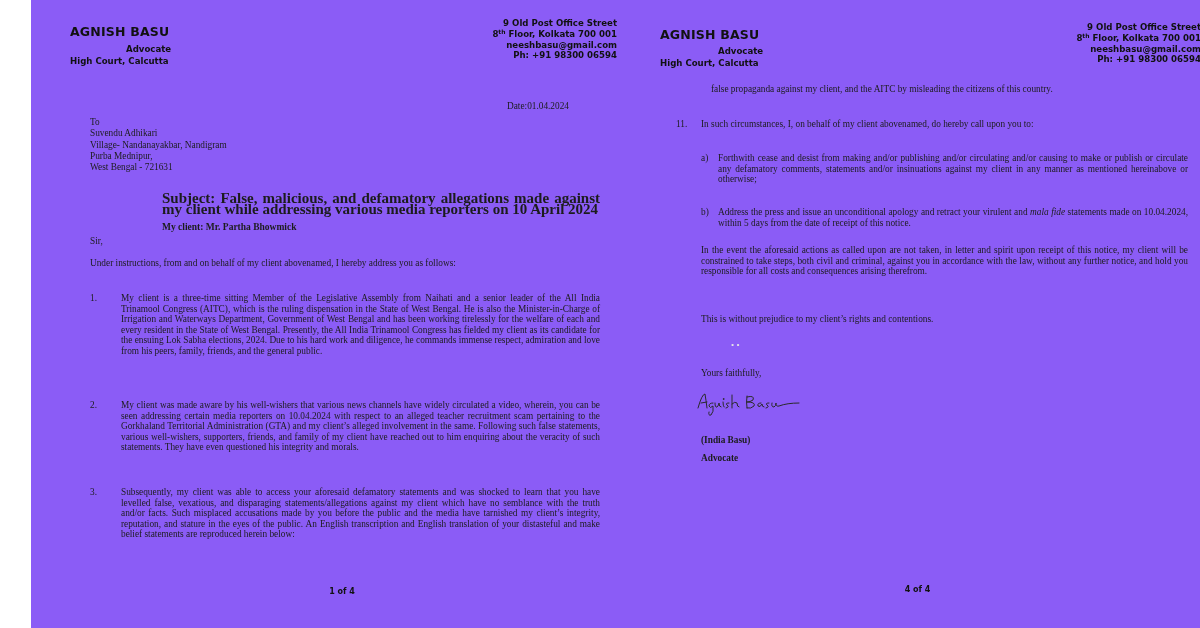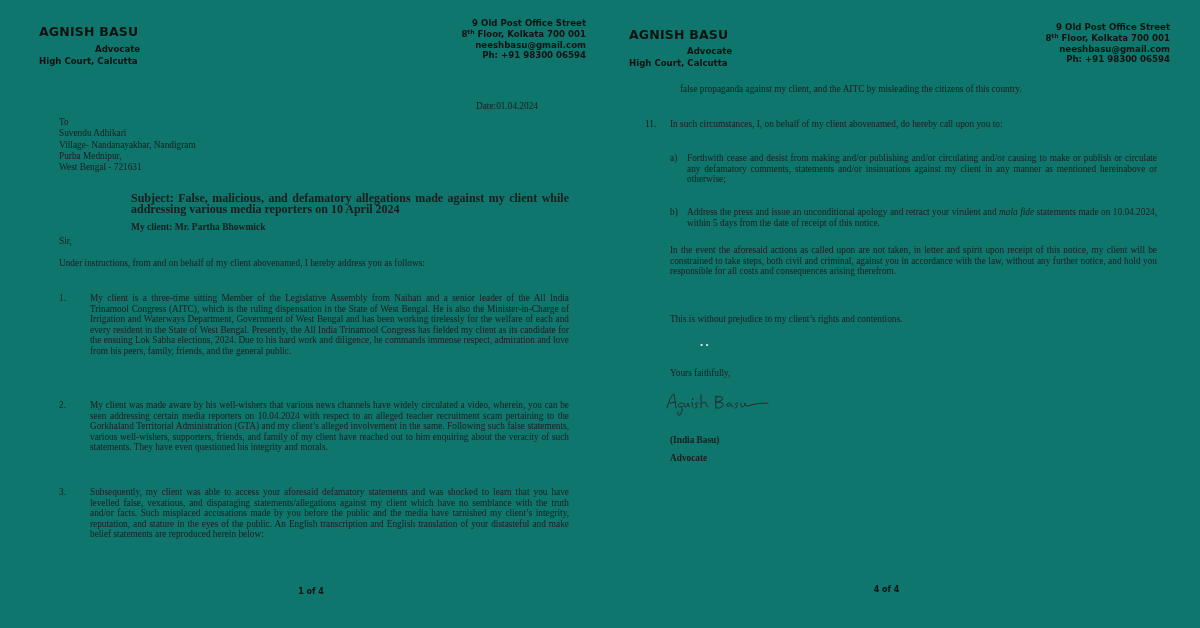--- a/index.html
+++ b/index.html
@@ -1,19 +1,19 @@
 <!DOCTYPE html>
 <html><head>
 <meta charset="utf-8">
 <style>
   * { box-sizing: border-box; margin: 0; padding: 0; }
   html, body { width: 1200px; height: 628px; background: #ffffff; overflow: hidden; }
   body { position: relative; color: #1a1a1a; }
 
-  .page { position: absolute; top: 0; width: 600px; height: 628px; background: #0f766e; }
+  .page { position: absolute; top: 0; width: 600px; height: 628px; background: #8b5cf6; margin-left: 31px; }
   .page.left { left: 0; }
   .page.right { left: 600px; }
 
   .lh-name { position: absolute; font-family: "DejaVu Sans", sans-serif; font-weight: bold; font-size: 12.5px; letter-spacing: 0.2px; color: #111; }
   .lh-sub { position: absolute; font-family: "DejaVu Sans", sans-serif; font-weight: bold; font-size: 8.6px; color: #111; }
   .lh-addr { position: absolute; font-family: "DejaVu Sans", sans-serif; font-weight: bold; font-size: 8.6px; line-height: 10.8px; color: #111; text-align: right; }
   .lh-addr sup { font-size: 6px; vertical-align: 3px; line-height: 0; }
 
   .serif { font-family: "Liberation Serif", serif; font-size: 9.3px; line-height: 10.6px; color: #1c1c1c; }
   .abs { position: absolute; }
@@ -47,21 +47,21 @@
   <div class="serif abs" style="left:476px; top:101px;">Date:01.04.2024</div>
 
   <div class="serif abs" style="left:59px; top:117px; line-height:11.3px;">
     <div>To</div>
     <div>Suvendu Adhikari</div>
     <div>Village- Nandanayakbar, Nandigram</div>
     <div>Purba Mednipur,</div>
     <div>West Bengal - 721631</div>
   </div>
 
-  <div class="serif abs bold just" style="left:131px; top:193px; width:438px; line-height:11.2px; font-size:12px;">Subject: False, malicious, and defamatory allegations made against my client while addressing various media reporters on 10 April 2024</div>
+  <div class="serif abs bold just" style="left:131px; top:193px; width:438px; line-height:11.2px; font-size:15px;">Subject: False, malicious, and defamatory allegations made against my client while addressing various media reporters on 10 April 2024</div>
   <div class="serif abs bold" style="left:131px; top:222px; font-size:9.5px;">My client: Mr. Partha Bhowmick</div>
 
   <div class="serif abs" style="left:59px; top:236px;">Sir,</div>
 
   <div class="serif abs just" style="left:59px; top:258px; width:510px;">Under instructions, from and on behalf of my client abovenamed, I hereby address you as follows:</div>
 
   <div>
     <div class="serif num" style="left:59px; top:293px;">1.</div>
     <div class="serif para-body just" style="left:90px; top:293px; width:479px;">My client is a three-time sitting Member of the Legislative Assembly from Naihati and a senior leader of the All India Trinamool Congress (AITC), which is the ruling dispensation in the State of West Bengal. He is also the Minister-in-Charge of Irrigation and Waterways Department, Government of West Bengal and has been working tirelessly for the welfare of each and every resident in the State of West Bengal. Presently, the All India Trinamool Congress has fielded my client as its candidate for the ensuing Lok Sabha elections, 2024. Due to his hard work and diligence, he commands immense respect, admiration and love from his peers, family, friends, and the general public.</div>
   </div>

